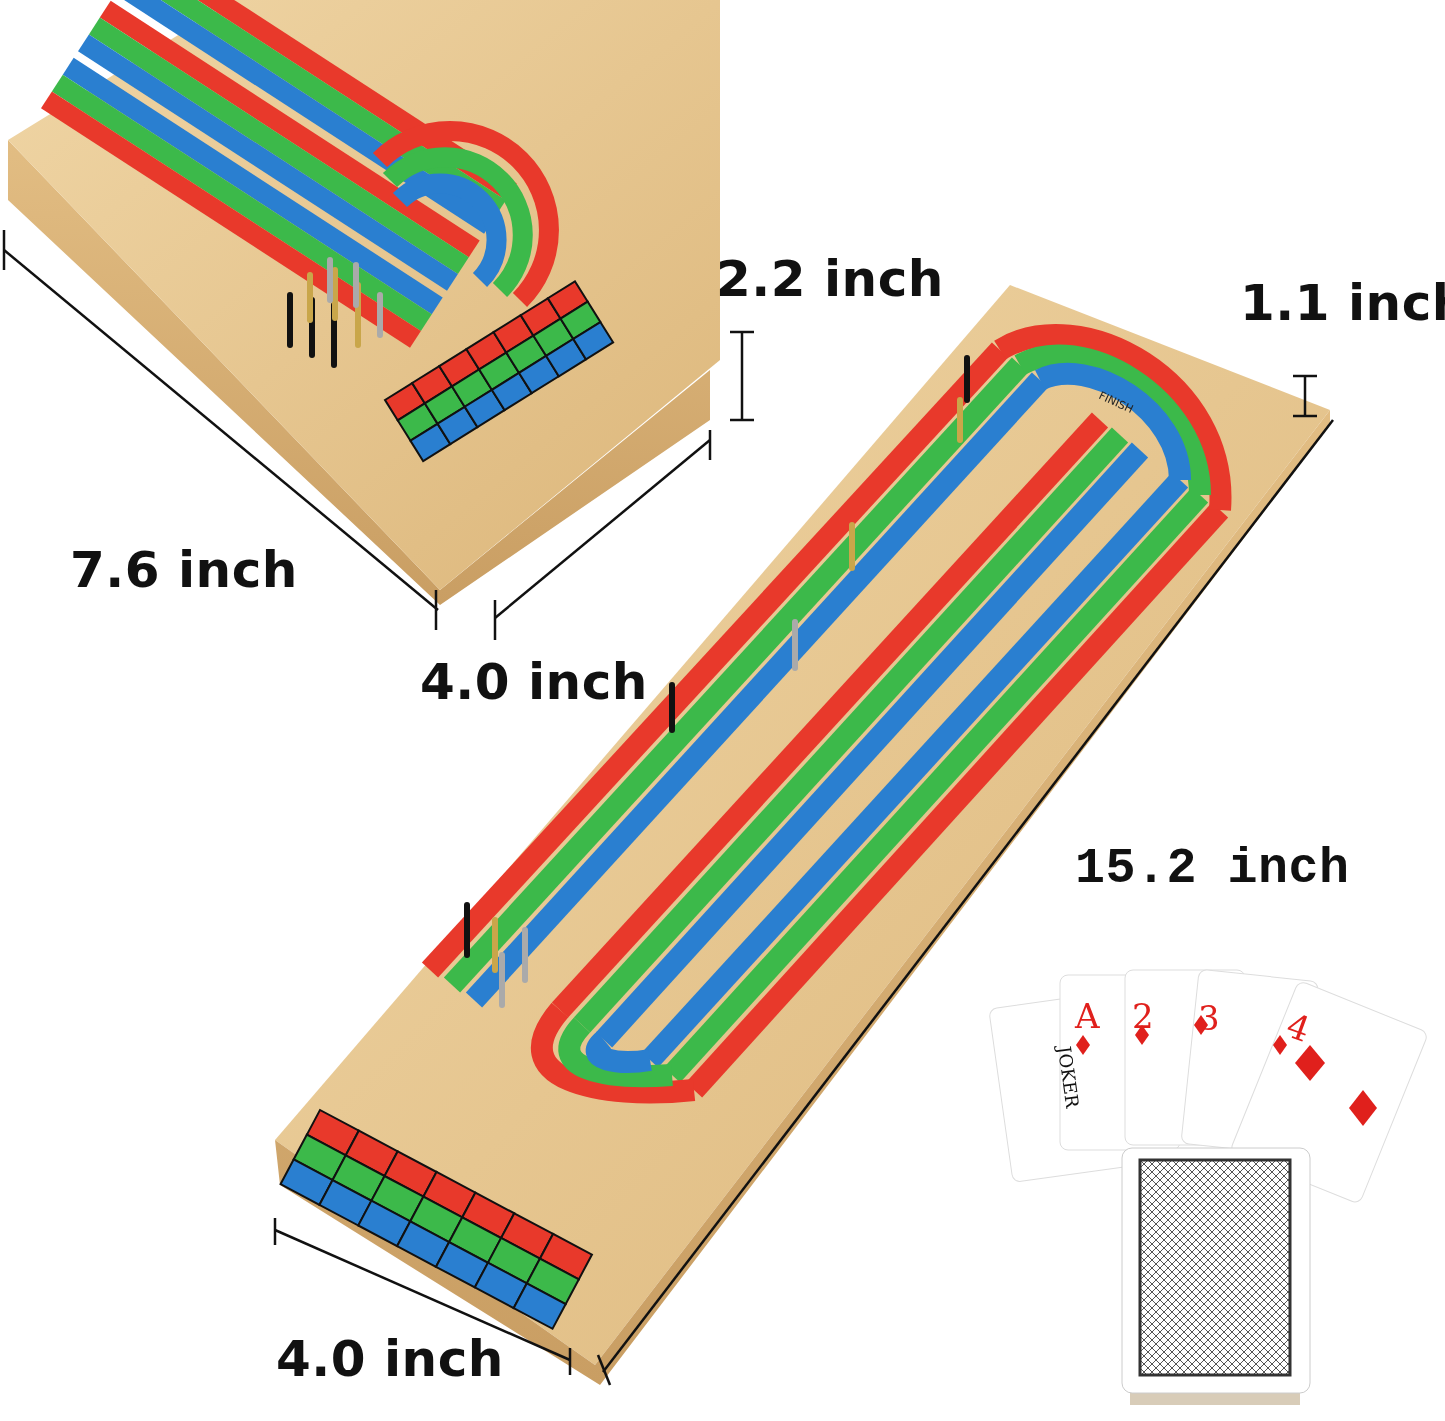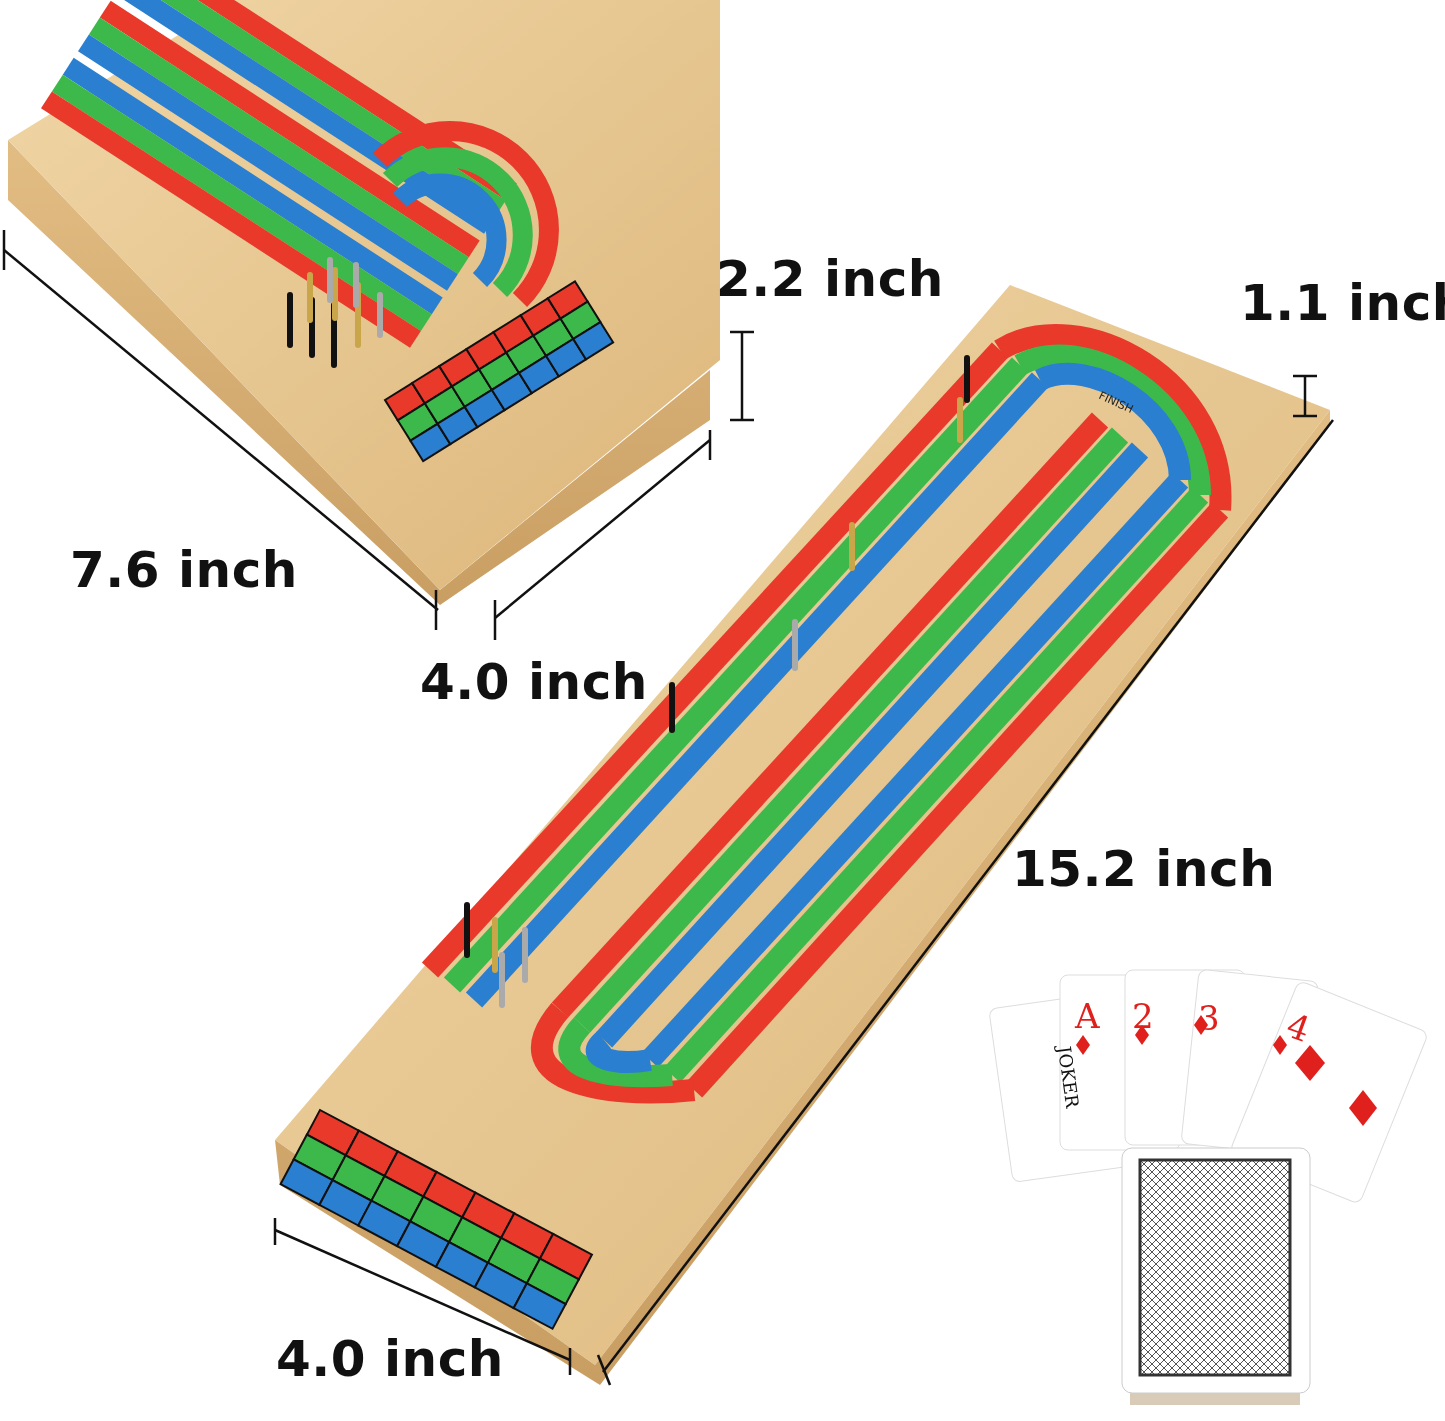--- a/index.html
+++ b/index.html
@@ -198,14 +198,14 @@
     <line x1="275" y1="1230" x2="570" y2="1360"></line>
       <line x1="275" y1="1218" x2="275" y2="1245"></line>
       <line x1="570" y1="1348" x2="570" y2="1375"></line>
   </g>
 </svg>
 
 <div class="label" style="left:716px;top:250px;text-align:center;">2.2 inch</div>
 <div class="label" style="left:1240px;top:274px;">1.1 inch</div>
 <div class="label" style="left:70px;top:505px;margin-top:36px;">7.6 inch</div>
 <div class="label" style="left:420px;top:653px;">4.0 inch</div>
-<div class="label" style="left:1012px;top:840px;">15.2 inch</div>
+<div class="label" style="left:1075px;top:840px;font-family:Liberation Mono, monospace;">15.2 inch</div>
 <div class="label" style="left:276px;top:1330px;">4.0 inch</div>
 
 </body></html>

